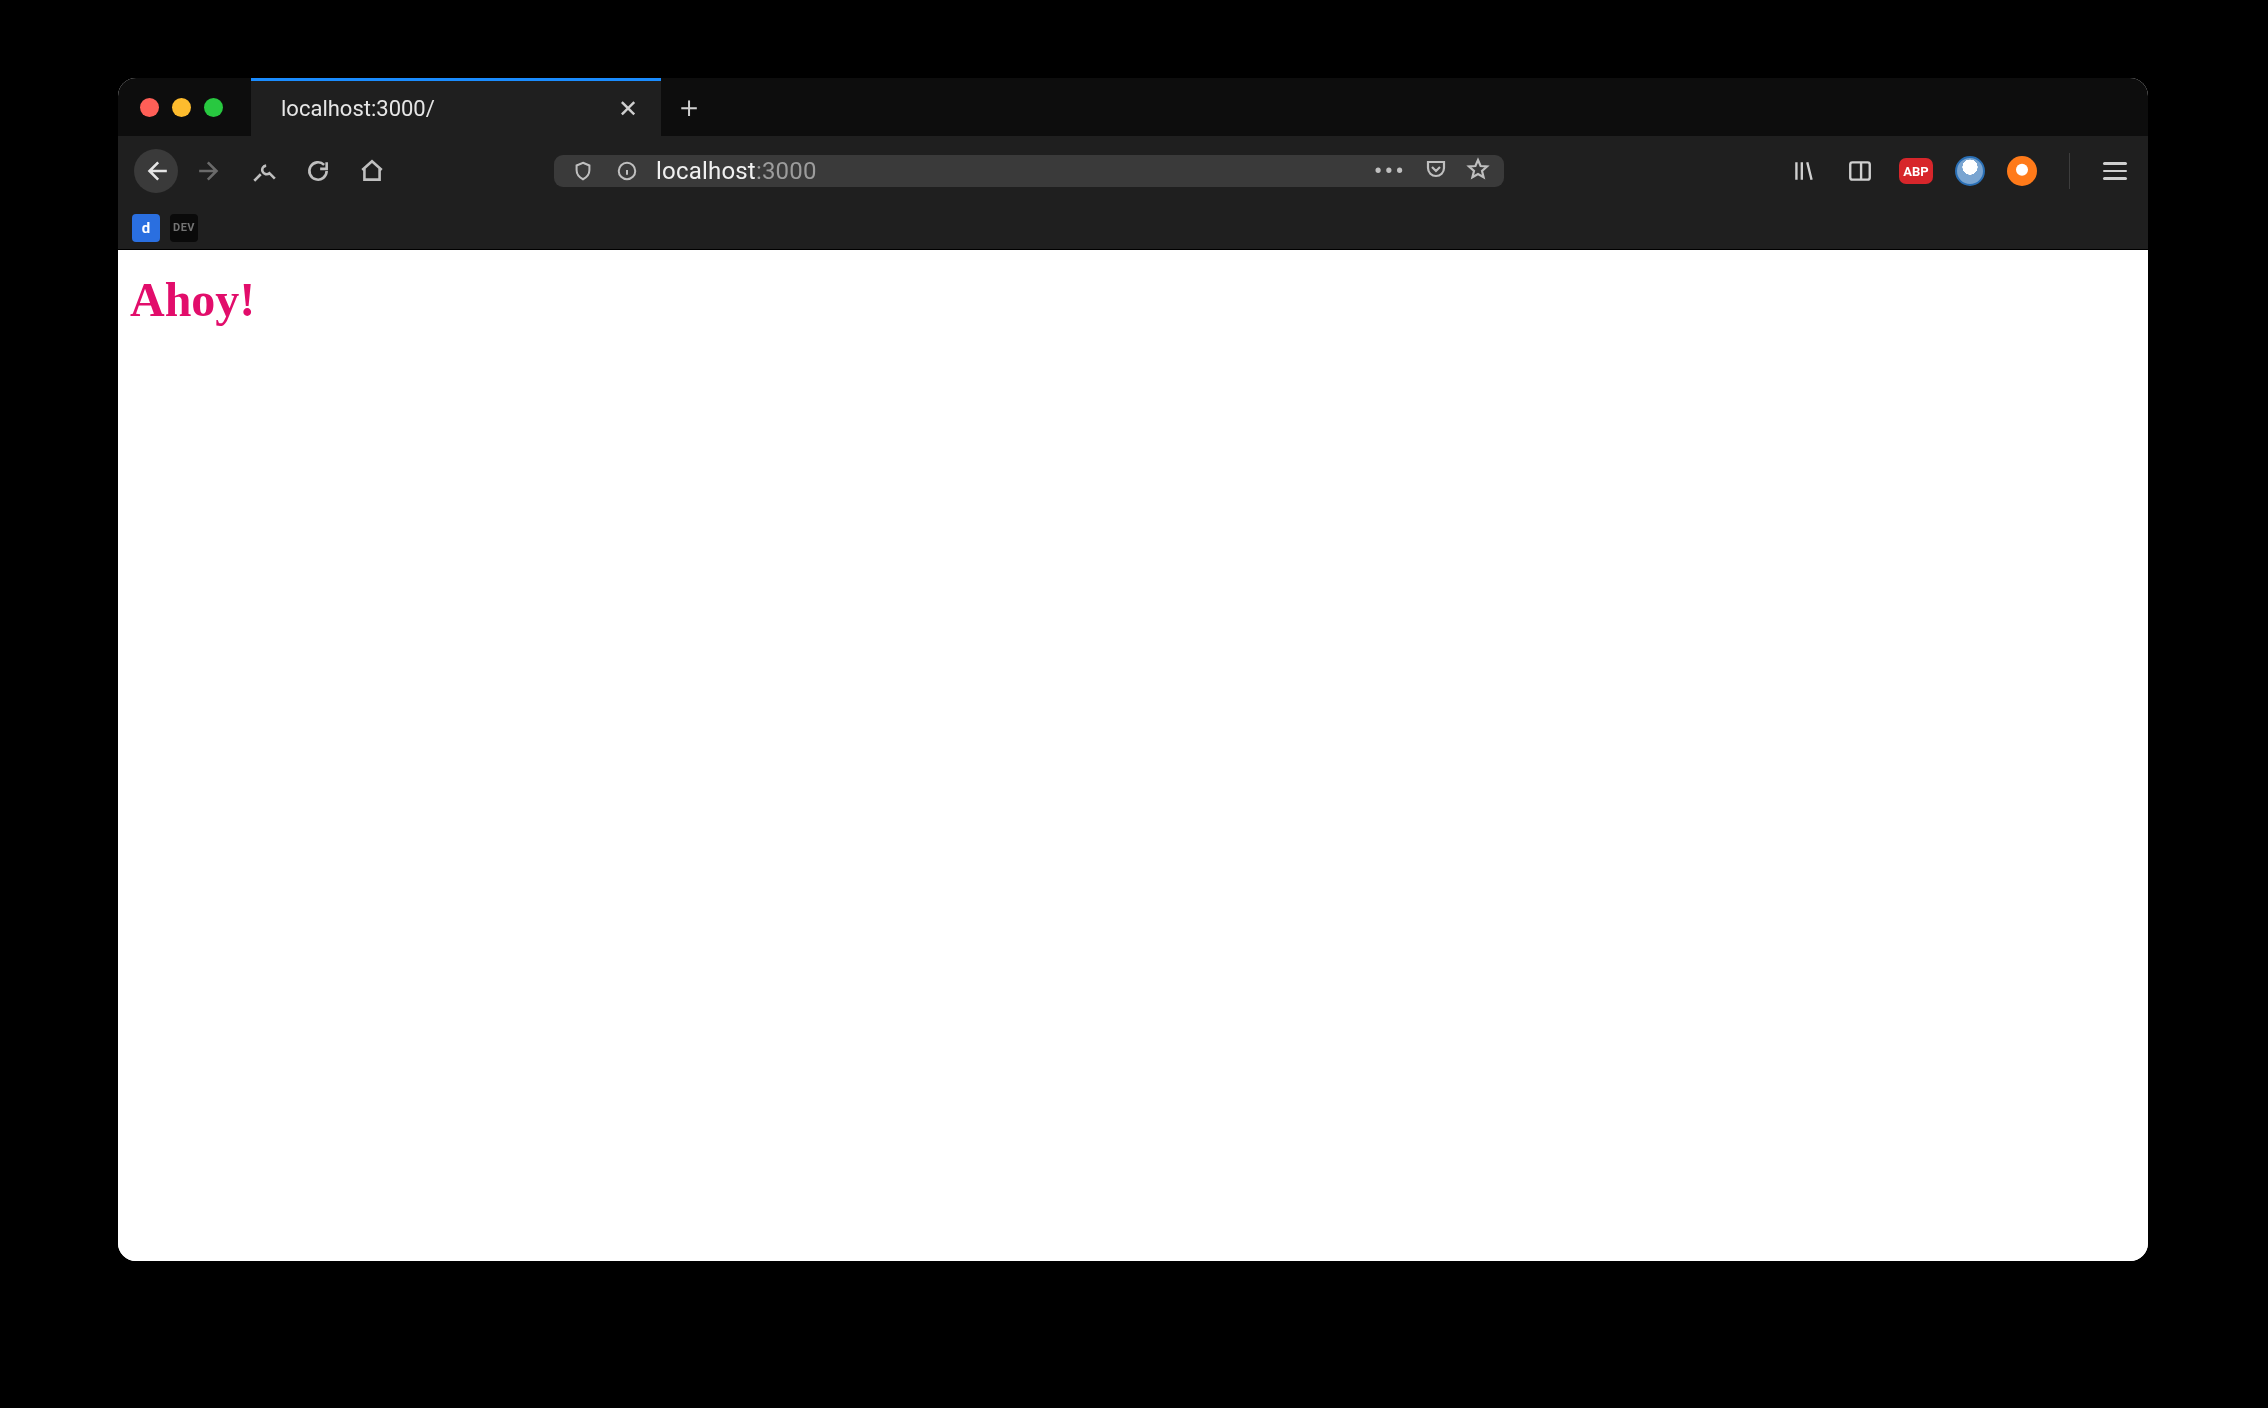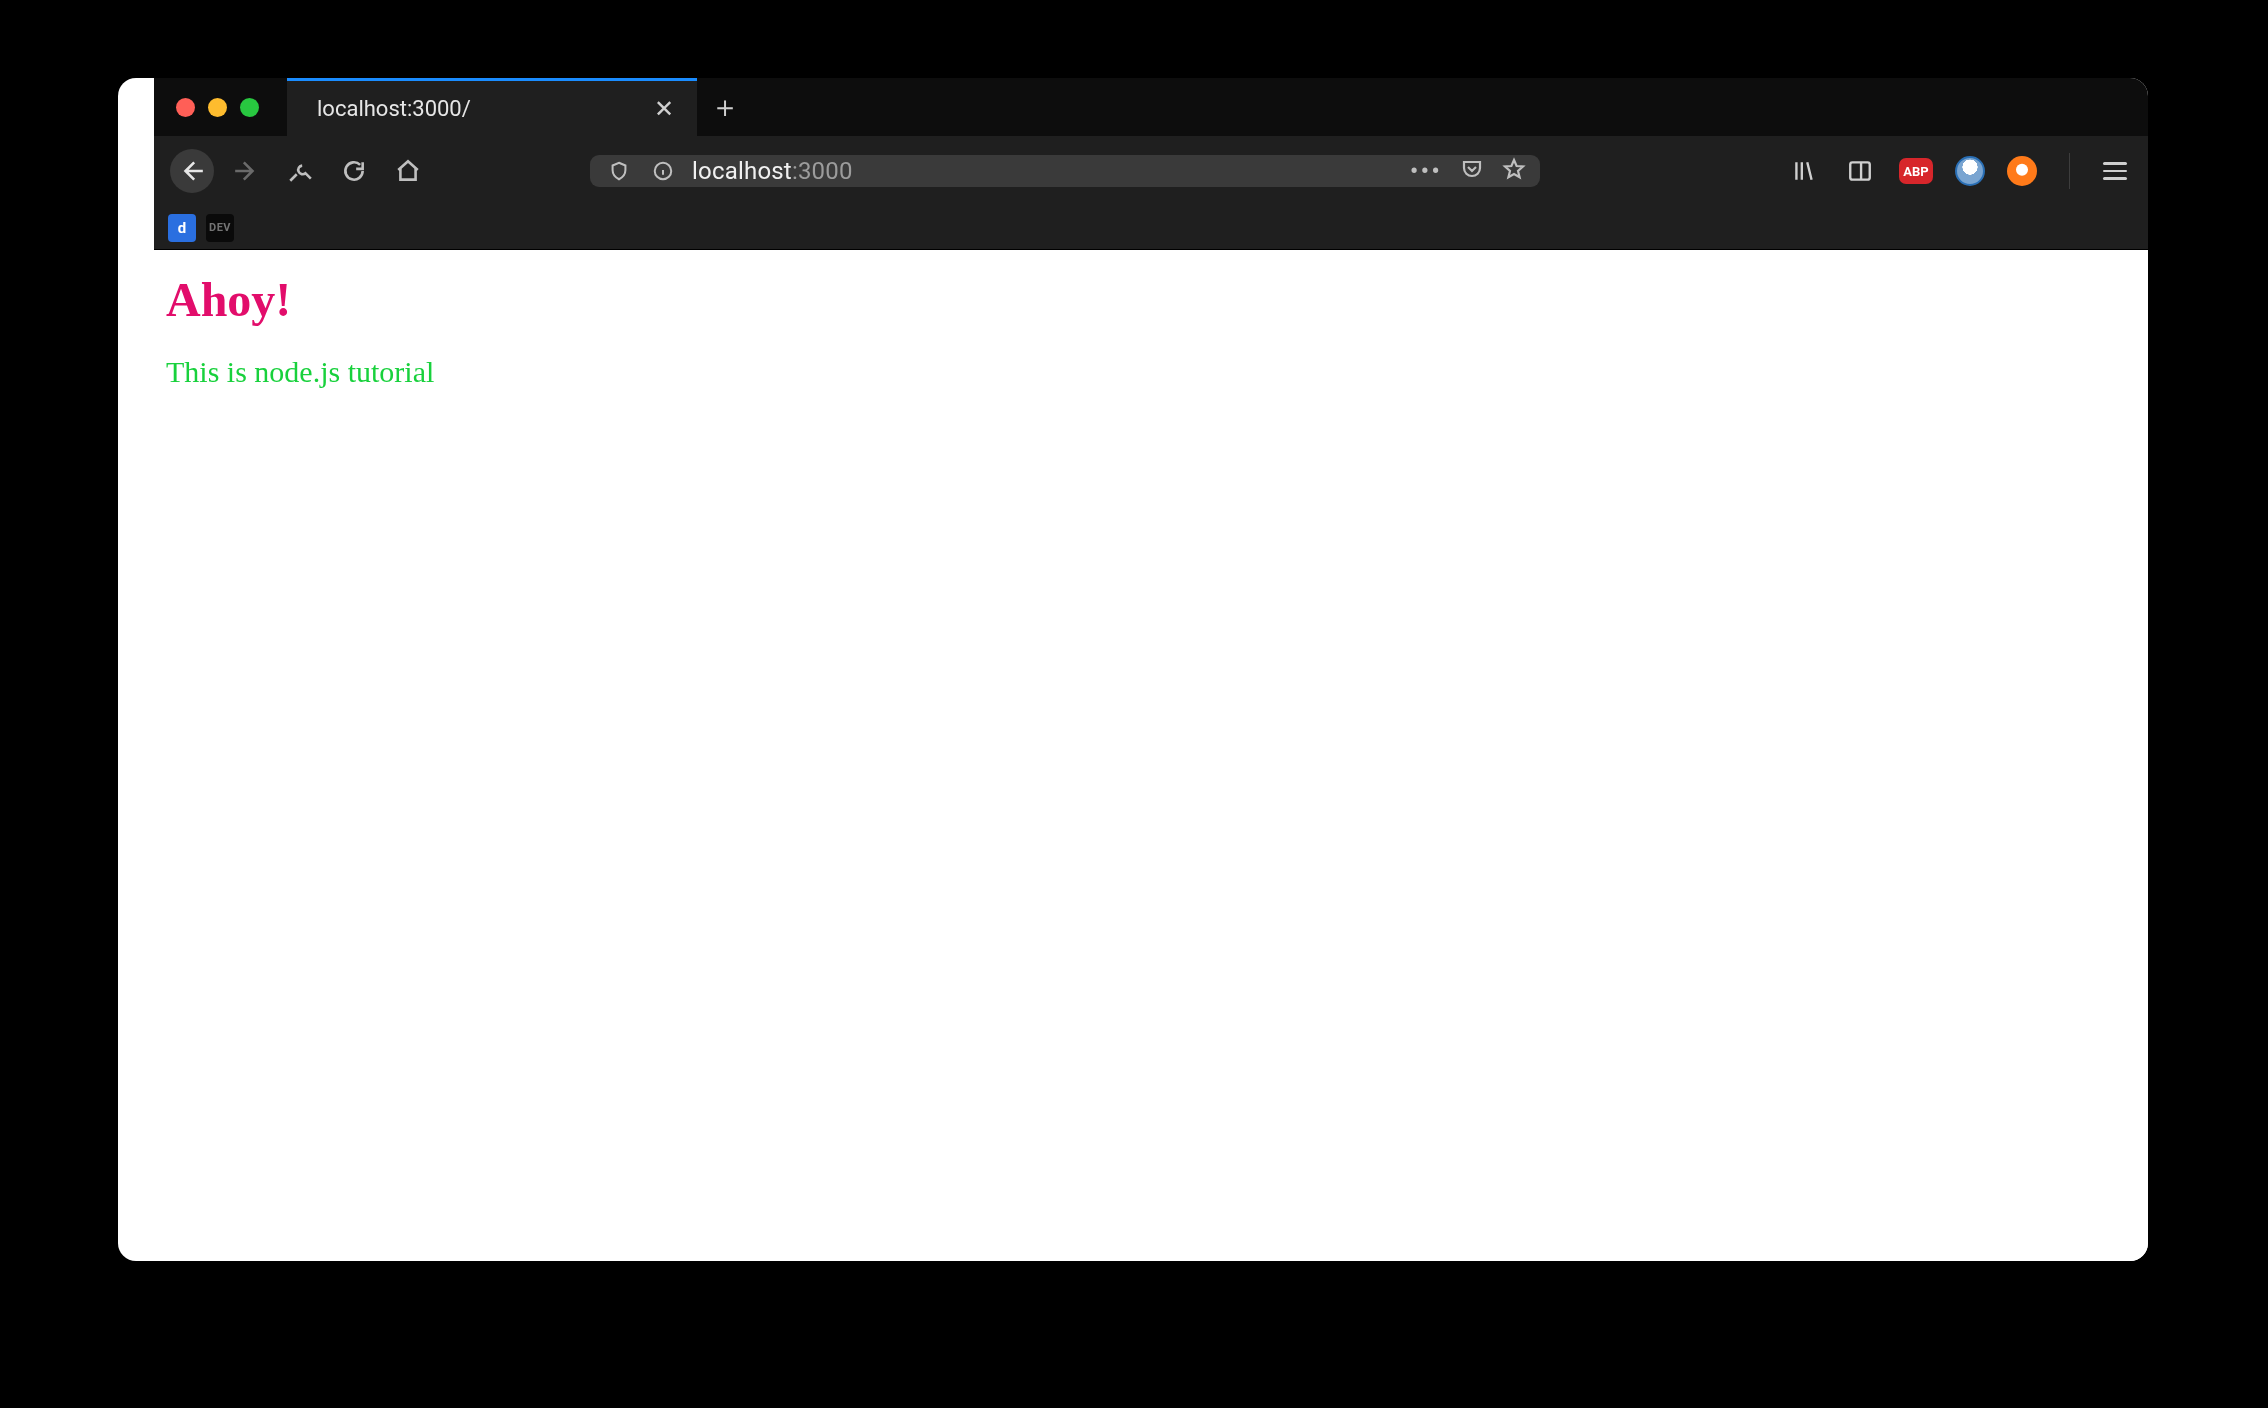--- a/index.html
+++ b/index.html
@@ -14,21 +14,20 @@
   .window {
     position: absolute;
     left: 118px;
     top: 78px;
     width: 2030px;
     height: 1183px;
     background: #fff;
     border-radius: 18px;
     overflow: hidden;
     box-shadow: 0 30px 80px rgba(0,0,0,.6);
-    padding-left: 36px;
   }
 
   
   .tab-strip {
     height: 58px;
     background: #0d0d0d;
     display: flex;
     align-items: stretch;
   }
   .traffic-lights {
@@ -303,16 +302,15 @@
     </div>
   </div>
 
   <div class="bookmarks">
     <div class="bm bm-blue">d</div>
     <div class="bm bm-dev">DEV</div>
   </div>
 
   <div class="viewport">
     <h2>Ahoy!</h2>
-    <p>This is node.js tutorial</p>
   </div>
 
 </div>
 
 </body></html>

